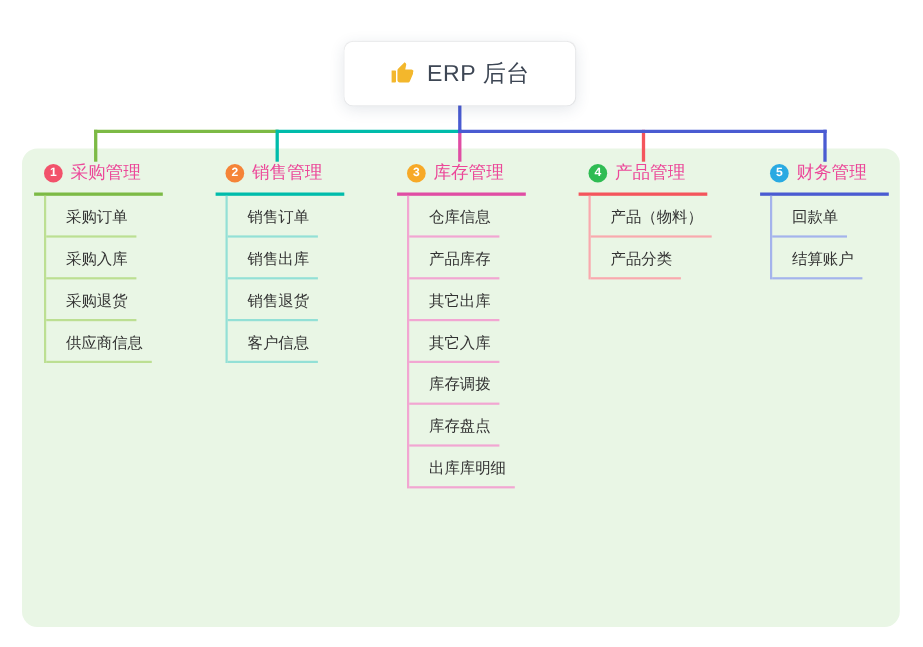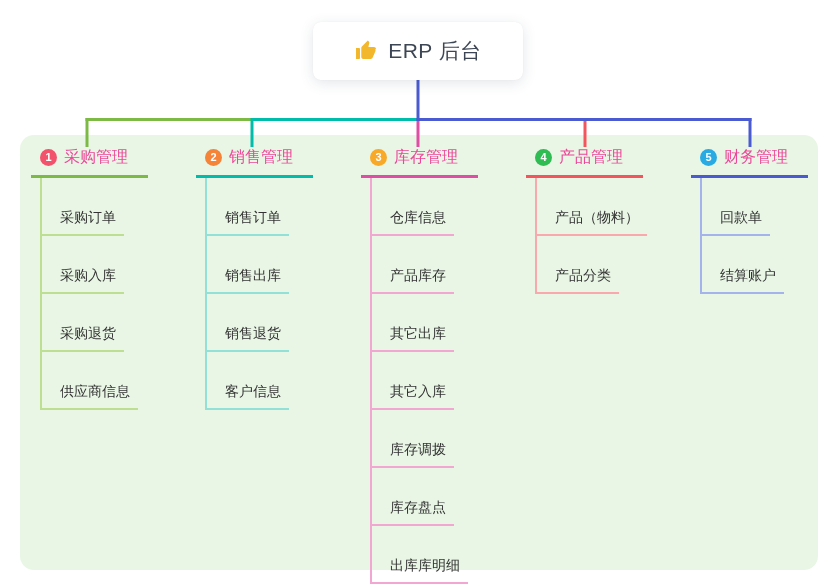--- a/index.html
+++ b/index.html
@@ -5,38 +5,38 @@
   * { margin:0; padding:0; box-sizing:border-box; }
   html,body { width:839px; height:588px; background:#ffffff;
     font-family:"Liberation Sans","DejaVu Sans",sans-serif; }
   .stage { position:relative; width:839px; height:588px; overflow:hidden; background:#fff; }
 
   .panel { position:absolute; left:20px; top:135px; width:798px; height:435px;
     border-radius:14px; z-index:0; }
 
   .connectors { position:absolute; left:0; top:0; width:839px; height:588px; z-index:1; }
 
-  .root-node { position:absolute; left:313px; top:22px; width:210px; height:58px;
+  .root-node { position:absolute; left:313px; top:38px; width:210px; height:58px;
     background:#ffffff; border-radius:8px; z-index:3;
     box-shadow:0 3px 14px rgba(40,60,90,.13), 0 0 1px rgba(0,0,0,.08);
     display:flex; align-items:center; justify-content:center; gap:10px;
     font-size:21px; color:#3d4654; letter-spacing:.5px; }
   .root-node .ticon { width:24px; height:24px; flex:none; }
 
   .branch { position:absolute; top:147px; z-index:2; }
   .branch-header { width:117px; display:flex; align-items:center; gap:7px;
     padding:0 0 7px 9px; border-bottom:3px solid var(--line); }
   .badge { width:17px; height:17px; border-radius:50%; background:var(--badge);
     color:#fff; font-size:11px; font-weight:bold; display:flex; align-items:center;
     justify-content:center; flex:none; line-height:1; }
   .branch-title { font-size:16px; font-weight:500; color:#ec4899; white-space:nowrap; }
 
   .children { list-style:none; margin:0 0 0 9px; padding:0;
     border-left:2px solid var(--lite); }
-  .children li { height:58px; display:flex; align-items:flex-end; }
+  .children li { height:38px; display:flex; align-items:flex-end; }
   .child-label { display:inline-block; white-space:nowrap;
     padding:0 8px 7px 18px; border-bottom:2px solid var(--lite);
     font-size:14px; color:#333; }
 </style>
 </head>
 <body>
 
 <div class="stage">
 
   <div class="panel" style="background: rgb(233, 246, 229);"></div>

